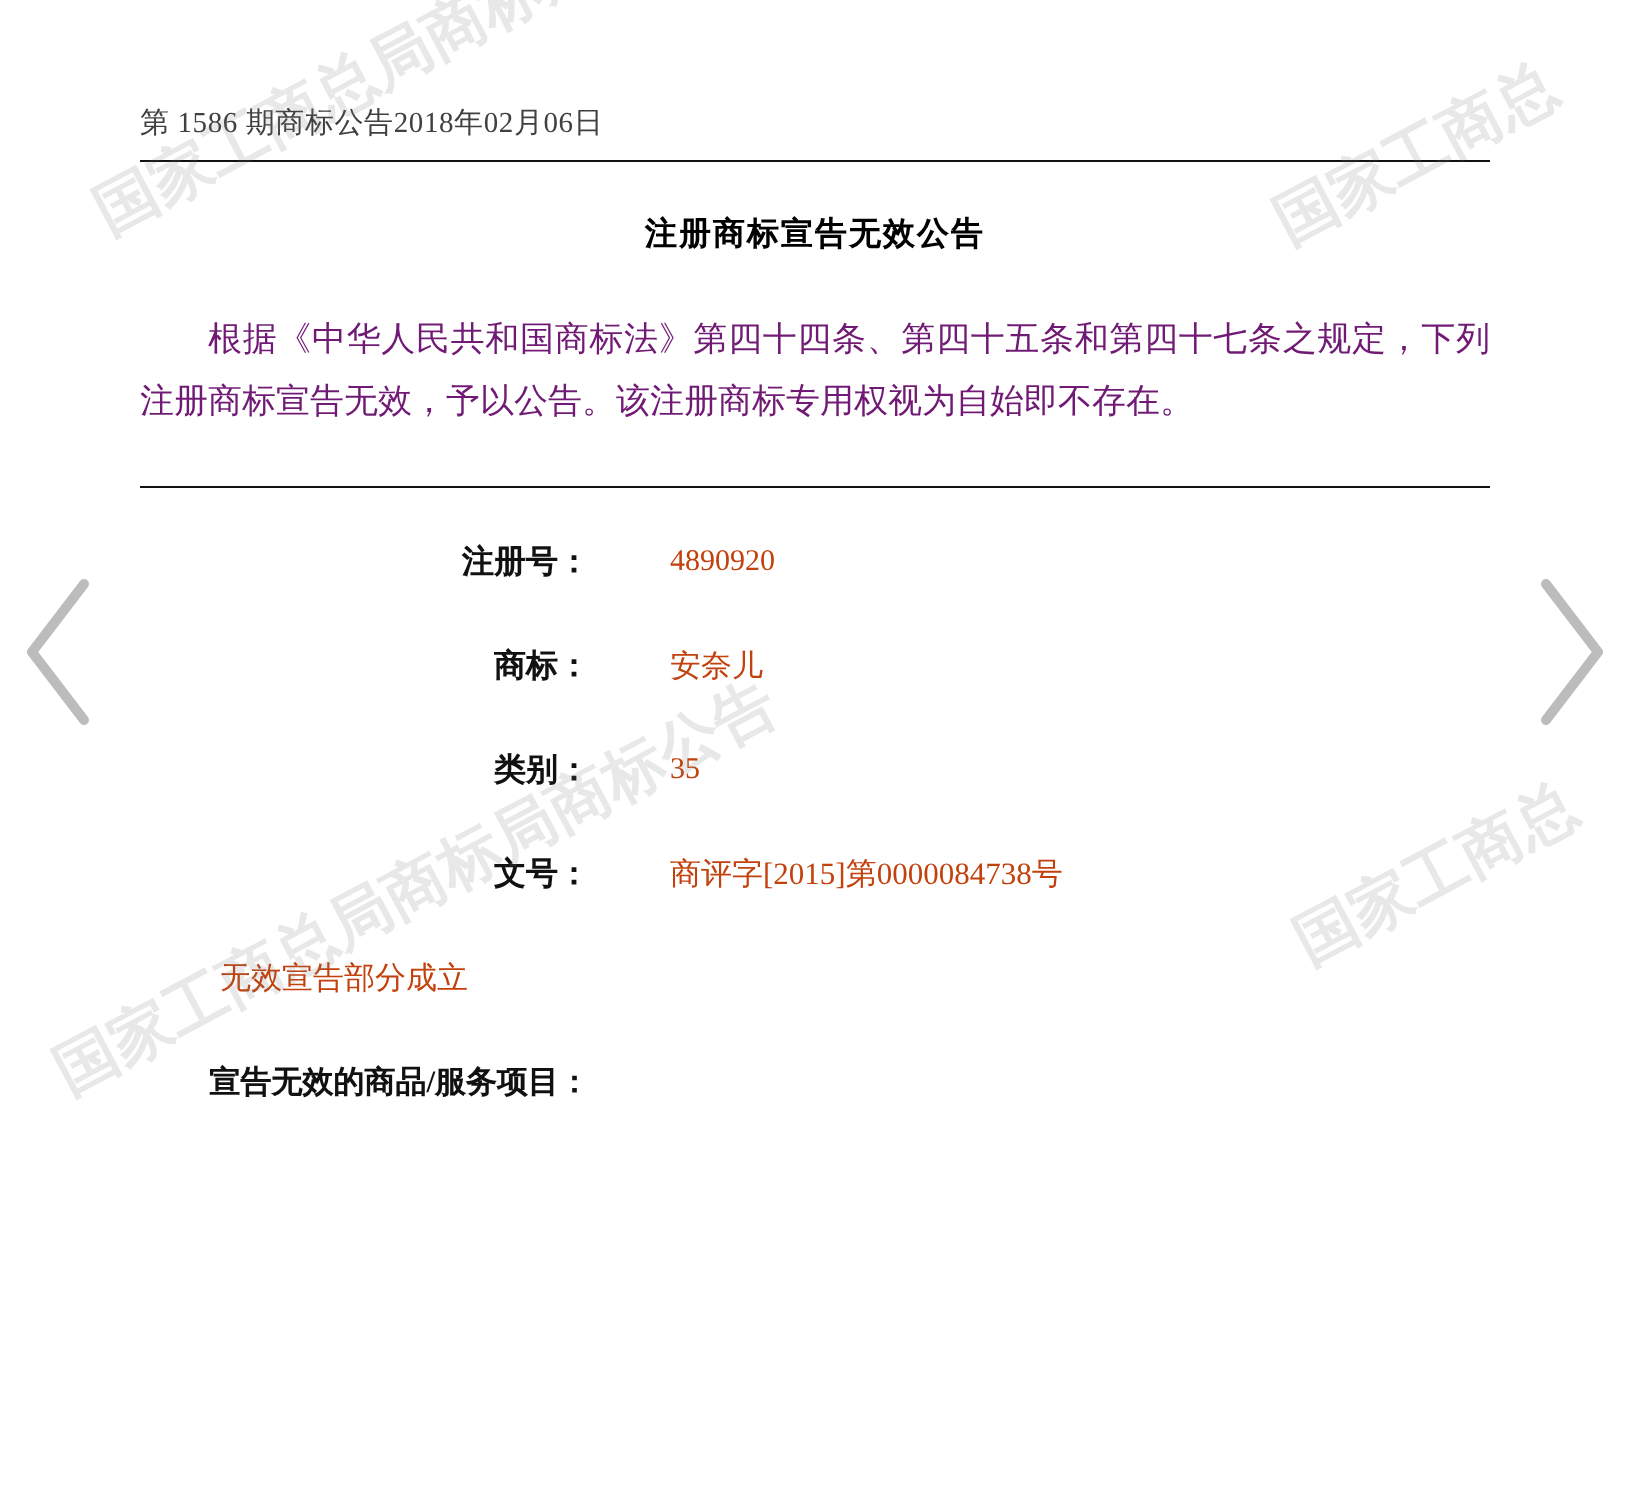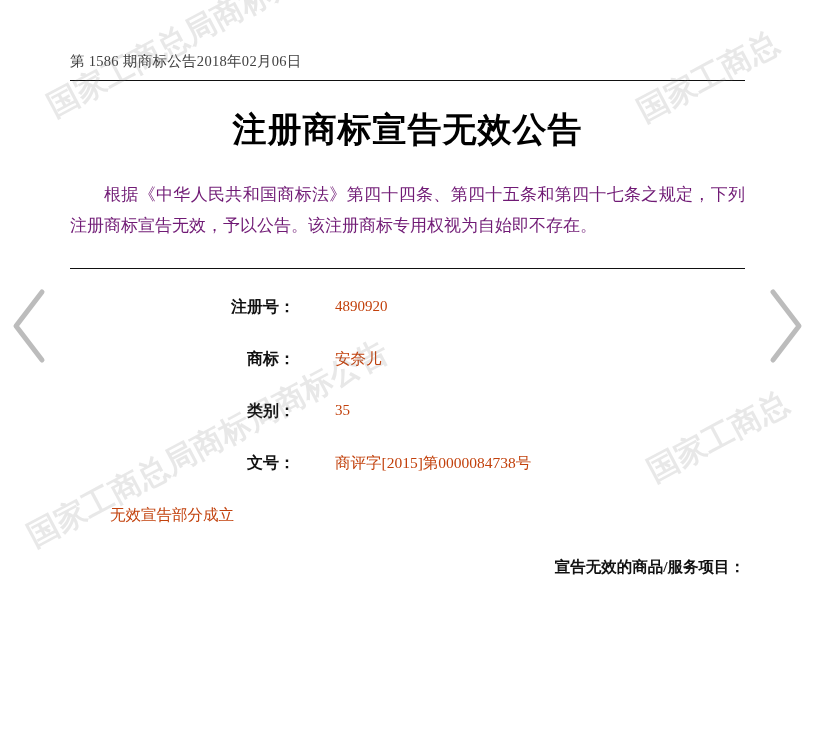--- a/index.html
+++ b/index.html
@@ -69,21 +69,21 @@
   .doc-header .issue { letter-spacing: 0.3px; }
   .doc-header .date { letter-spacing: 0.3px; }
   .header-rule {
     margin-top: 9px;
     border-bottom: 1.6px solid #111;
   }
 
   
   .doc-title {
     text-align: center;
-    font-size: 34px;
+    font-size: 16px;
     font-weight: 700;
     letter-spacing: 1px;
     margin-top: 26px;
     color: #000;
   }
 
   
   .intro {
     margin-top: 26px;
     font-size: 17px;
@@ -99,21 +99,20 @@
   }
 
   
   .fields {
     margin-top: 26px;
   }
   .field-row {
     display: flex;
     align-items: flex-start;
     margin-bottom: 28px;
-    justify-content: flex-end;
   }
   .field-label {
     width: 225px;
     flex: 0 0 225px;
     text-align: right;
     font-size: 16px;
     font-weight: 700;
     color: #111;
     padding-right: 0;
     line-height: 1.5;

